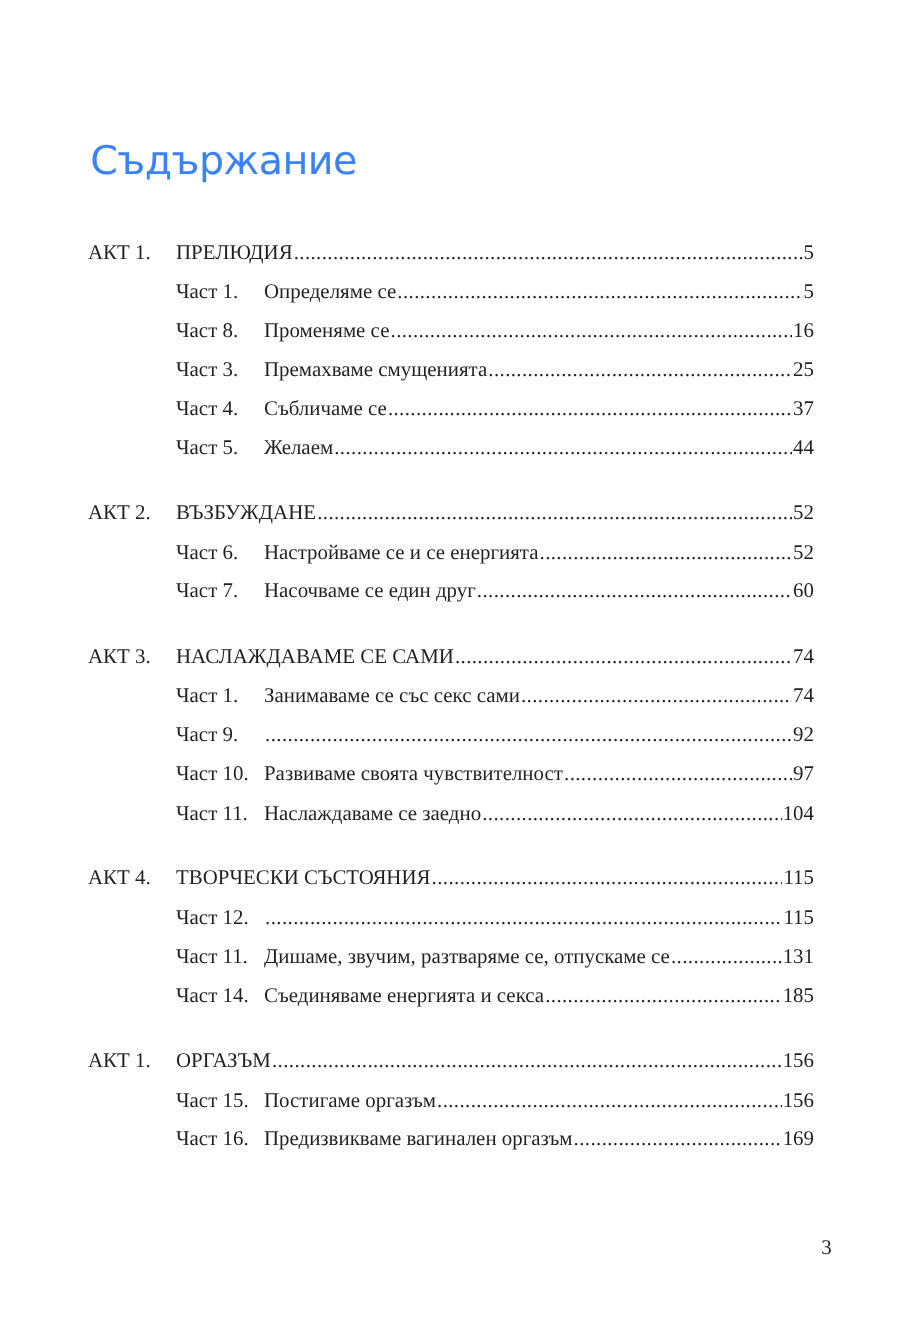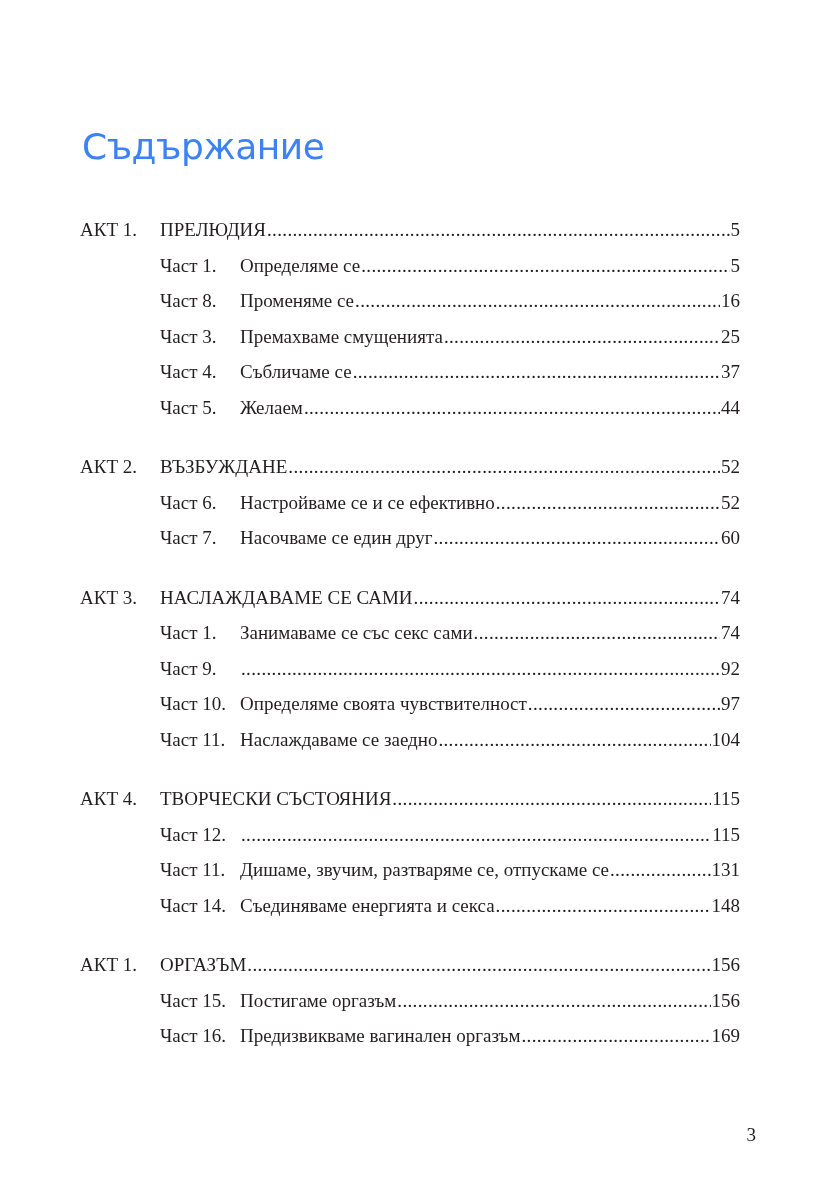--- a/index.html
+++ b/index.html
@@ -73,21 +73,21 @@
     </div>
     <div class="act">
       <div class="row act-row">
         <span class="num">АКТ 2.</span>
         <span class="title">ВЪЗБУЖДАНЕ</span>
         <span class="dots"></span>
         <span class="page">52</span>
       </div>
       <div class="row part-row">
         <span class="num">Част 6.</span>
-        <span class="title">Настройваме се и се ефективно</span>
+        <span class="title">Настройваме се и се енергията</span>
         <span class="dots"></span>
         <span class="page">52</span>
       </div>
       <div class="row part-row">
         <span class="num">Част 7.</span>
         <span class="title">Насочваме се един друг</span>
         <span class="dots"></span>
         <span class="page">60</span>
       </div>
     </div>
@@ -104,21 +104,21 @@
         <span class="dots"></span>
         <span class="page">74</span>
       </div>
       <div class="row part-row">
         <span class="num">Част 9.</span>
         <span class="dots"></span>
         <span class="page">92</span>
       </div>
       <div class="row part-row">
         <span class="num">Част 10.</span>
-        <span class="title">Определяме своята чувствителност</span>
+        <span class="title">Развиваме своята чувствителност</span>
         <span class="dots"></span>
         <span class="page">97</span>
       </div>
       <div class="row part-row">
         <span class="num">Част 11.</span>
         <span class="title">Наслаждаваме се заедно</span>
         <span class="dots"></span>
         <span class="page">104</span>
       </div>
     </div>
@@ -137,21 +137,21 @@
       <div class="row part-row">
         <span class="num">Част 11.</span>
         <span class="title">Дишаме, звучим, разтваряме се, отпускаме се</span>
         <span class="dots"></span>
         <span class="page">131</span>
       </div>
       <div class="row part-row">
         <span class="num">Част 14.</span>
         <span class="title">Съединяваме енергията и секса</span>
         <span class="dots"></span>
-        <span class="page">148</span>
+        <span class="page">185</span>
       </div>
     </div>
     <div class="act">
       <div class="row act-row">
         <span class="num">АКТ 1.</span>
         <span class="title">ОРГАЗЪМ</span>
         <span class="dots"></span>
         <span class="page">156</span>
       </div>
       <div class="row part-row">

